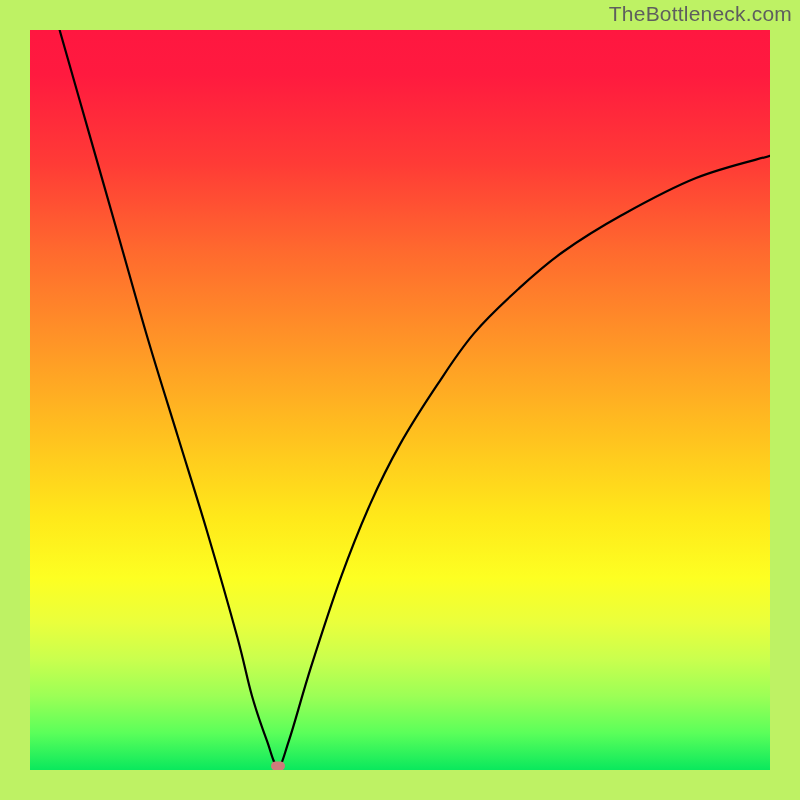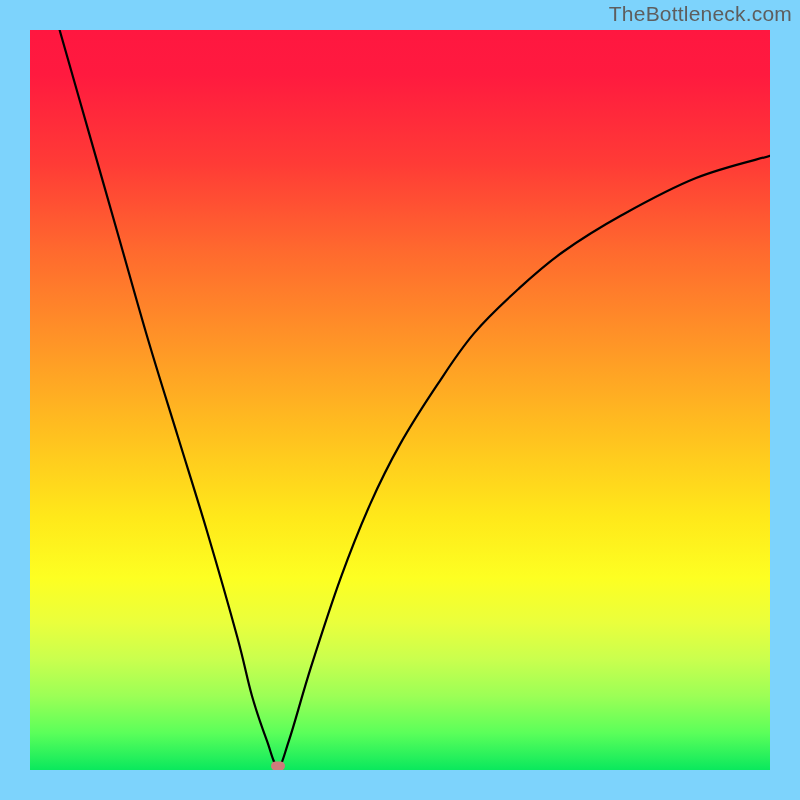--- a/index.html
+++ b/index.html
@@ -8,21 +8,21 @@
     width: 800px;
     height: 800px;
     background: #000;
     overflow: hidden;
     font-family: Arial, Helvetica, sans-serif;
   }
   .frame {
     position: relative;
     width: 800px;
     height: 800px;
-    background: #7dd3fc;
+    background: #bef264;
     text-align: right;
   }
   .watermark {
     position: absolute;
     top: 2px;
     right: 8px;
     color: #5e5e5e;
     font-size: 21px;
     font-weight: 500;
     letter-spacing: 0.2px;

